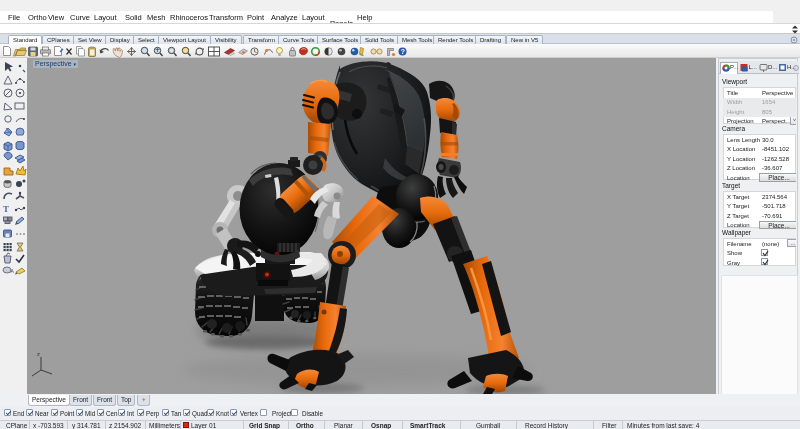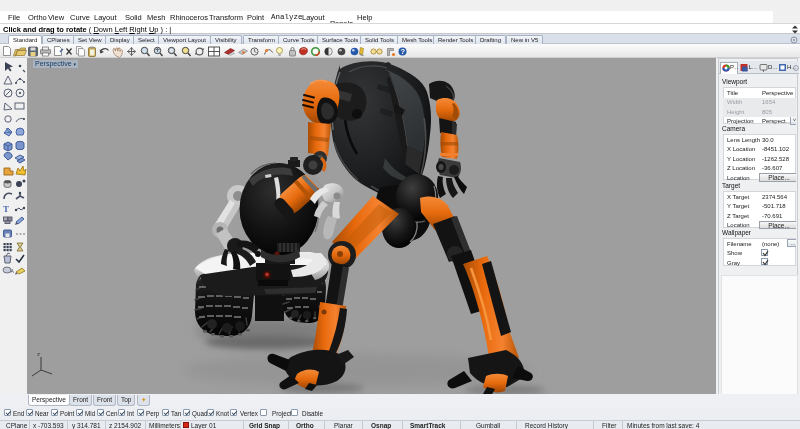--- a/index.html
+++ b/index.html
@@ -68,32 +68,31 @@
         <span style="left:8px;">File</span>
     <span style="left:28px;">Ortho</span>
     <span style="left:48px;">View</span>
     <span style="left:70px;">Curve</span>
     <span style="left:94px;">Layout</span>
     <span style="left:125px;">Solid</span>
     <span style="left:147px;">Mesh</span>
     <span style="left:170px;">Rhinoceros</span>
     <span style="left:209px;">Transform</span>
     <span style="left:247px;">Point</span>
-    <span style="left:271px;font-family:Liberation Mono, monospace;">Analyze</span>
+    <span style="left:271px;">Analyze</span>
     <span style="left:302px;">Layout</span>
     <span style="left:330px;margin-top:6px;">Panels</span>
     <span style="left:357px;">Help</span>
   </div>
 
   <div id="cmdline">
       <svg style="position:absolute;left:791px;top:1px;" width="8" height="9">
         <path d="M4,0.5 L7,3.5 L1,3.5 Z" fill="#333"></path>
         <path d="M4,8.5 L7,5.5 L1,5.5 Z" fill="#333"></path>
       </svg>
-      <span style="position:absolute;left:3px;top:1px;"><b>Click and drag to rotate</b> ( <u>D</u>own  <u>L</u>eft  <u>R</u>ight  <u>U</u>p ) : |</span>
     </div>
 
   <div id="tabbar">
     <span class="tab active" style="left:8px;">Standard</span>
     <span class="tab" style="left:42px;">CPlanes</span>
     <span class="tab" style="left:73px;">Set View</span>
     <span class="tab" style="left:105px;">Display</span>
     <span class="tab" style="left:133px;">Select</span>
     <span class="tab" style="left:158px;">Viewport Layout</span>
     <span class="tab" style="left:210px;">Visibility</span>

